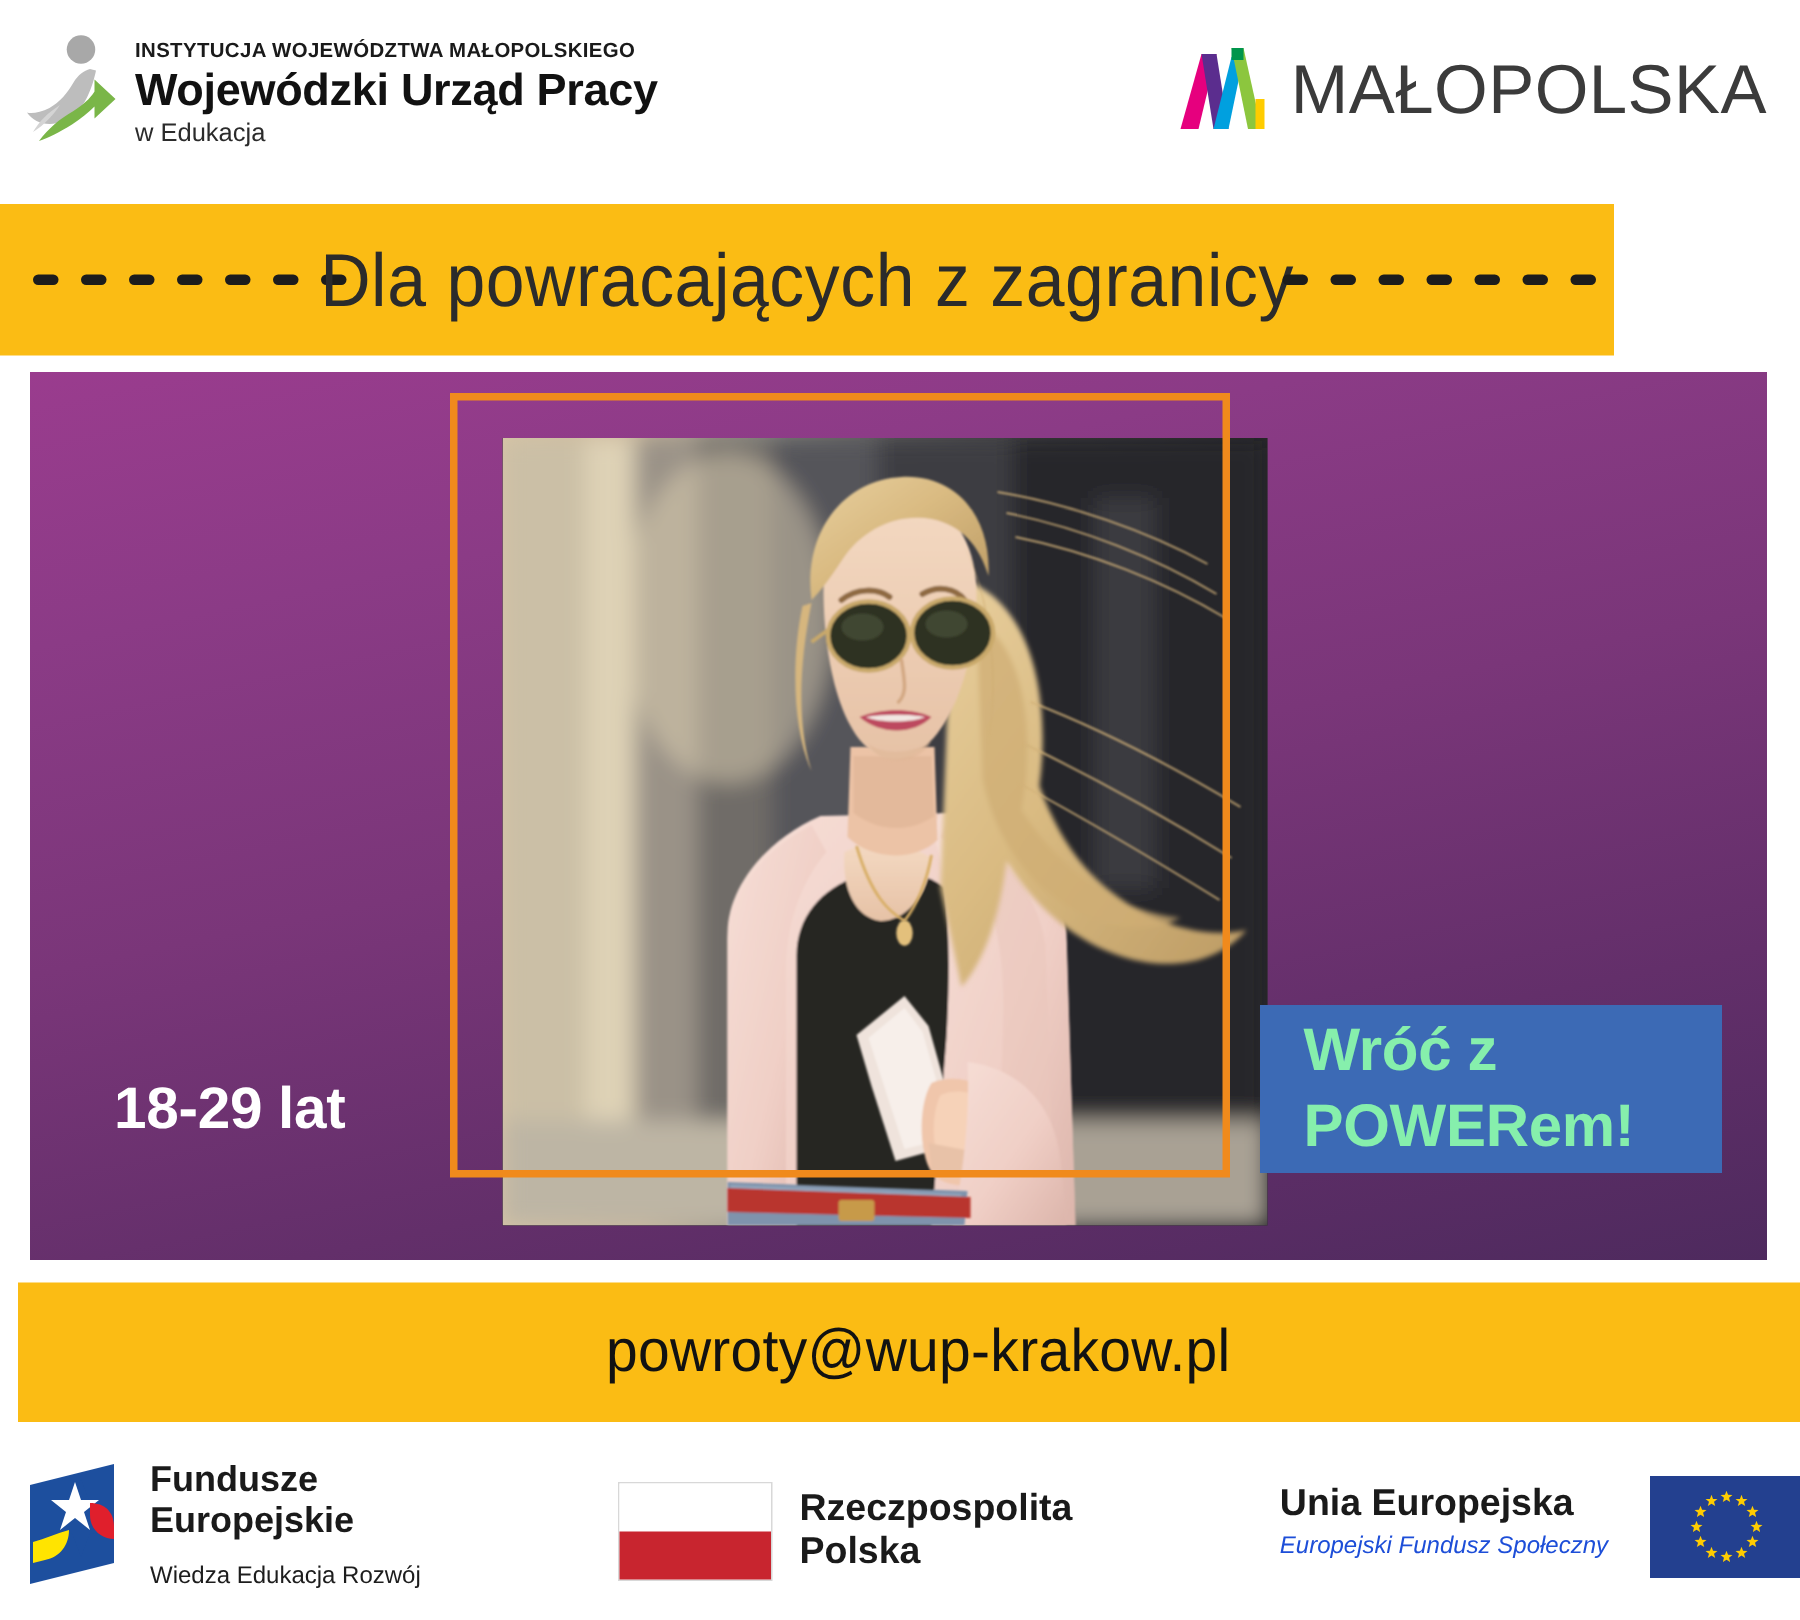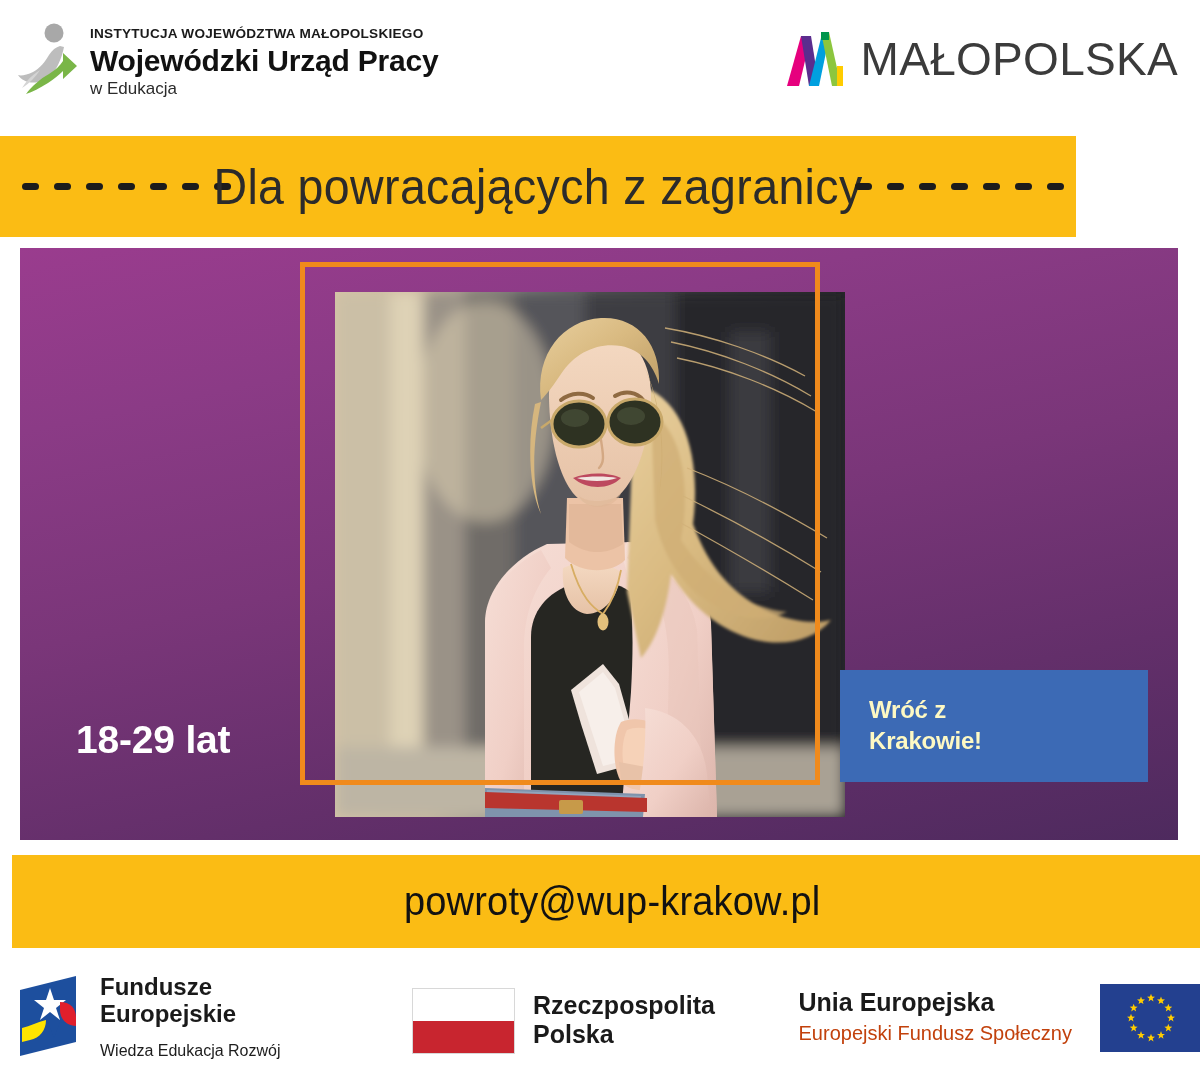--- a/index.html
+++ b/index.html
@@ -149,22 +149,22 @@
     width: 308px; height: 112px;
     background: #3c6ab5;
     z-index: 7;
     display: flex;
     flex-direction: column;
     justify-content: center;
     padding-left: 29px;
     box-sizing: border-box;
   }
   .power-line {
-    color: #fef9c3;
-    font-size: 24px;
+    color: #86efac;
+    font-size: 40px;
     font-weight: bold;
     line-height: 1.28;
     letter-spacing: -0.2px;
   }
 
   
   .email-bar {
     position: absolute;
     left: 0; top: 855px;
     width: 1200px; height: 93px;
@@ -224,21 +224,21 @@
   }
 
   .ue-logo {
     position: absolute;
     right: 20px; top: 36px;
     display: flex;
     align-items: flex-start;
   }
   .ue-text { text-align: left; margin-right: 28px; padding-top: 4px; }
   .ue-l1 { font-size: 25px; font-weight: bold; color: #1a1a1a; line-height: 1.16; }
-  .ue-l2 { font-size: 20px; color: #c2410c; line-height: 1.2; margin-top: 4px; }
+  .ue-l2 { font-size: 16px; color: #1d4ed8; line-height: 1.2; margin-top: 4px; font-style: italic; }
   .eu-flag {
     width: 102px; height: 68px;
     background: #23408f;
     position: relative;
     flex: 0 0 auto;
   }
 </style>
 </head>
 <body>
 
@@ -437,21 +437,21 @@
       </g>
     </svg>
   </div>
 
   <div class="orange-frame"></div>
 
   <div class="age-badge">18-29 lat</div>
 
   <div class="power-box">
     <div class="power-line">Wróć z</div>
-    <div class="power-line">Krakowie!</div>
+    <div class="power-line">POWERem!</div>
   </div>
 </div>
 
 <div class="email-bar">
   <div class="email-text">powroty@wup-krakow.pl</div>
 </div>
 
 <div class="footer">
 
   <div class="fe-logo">

